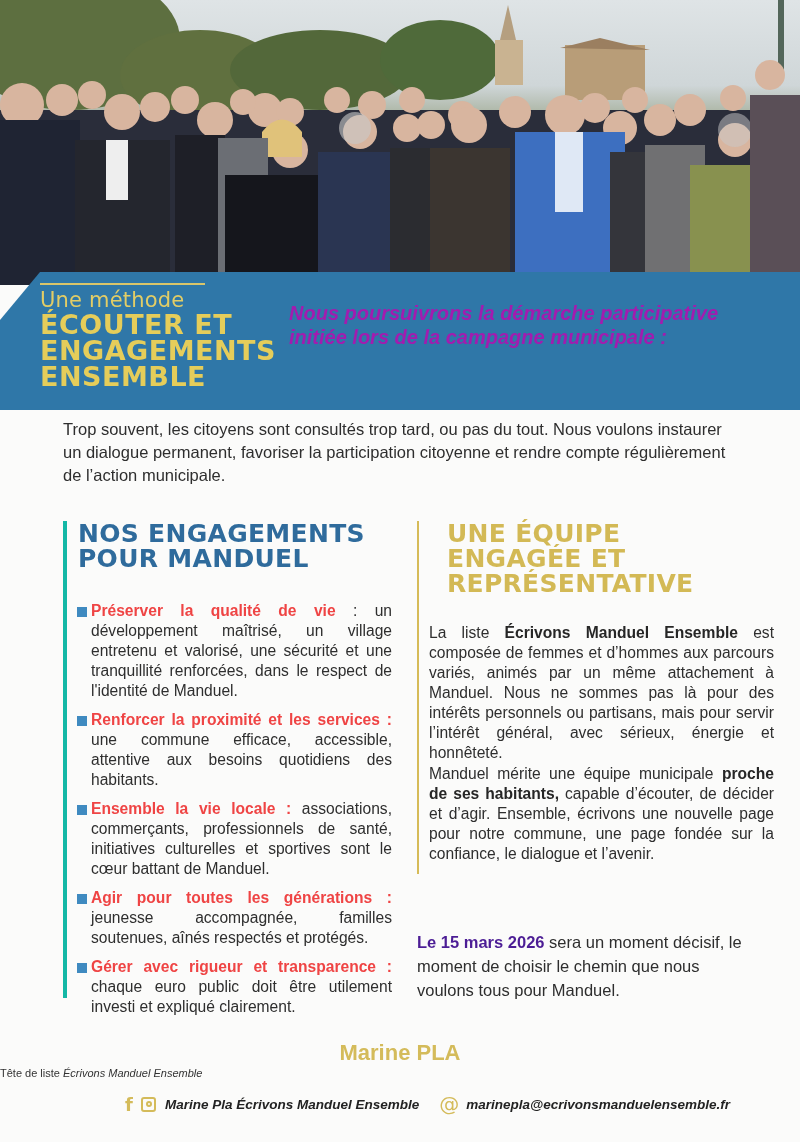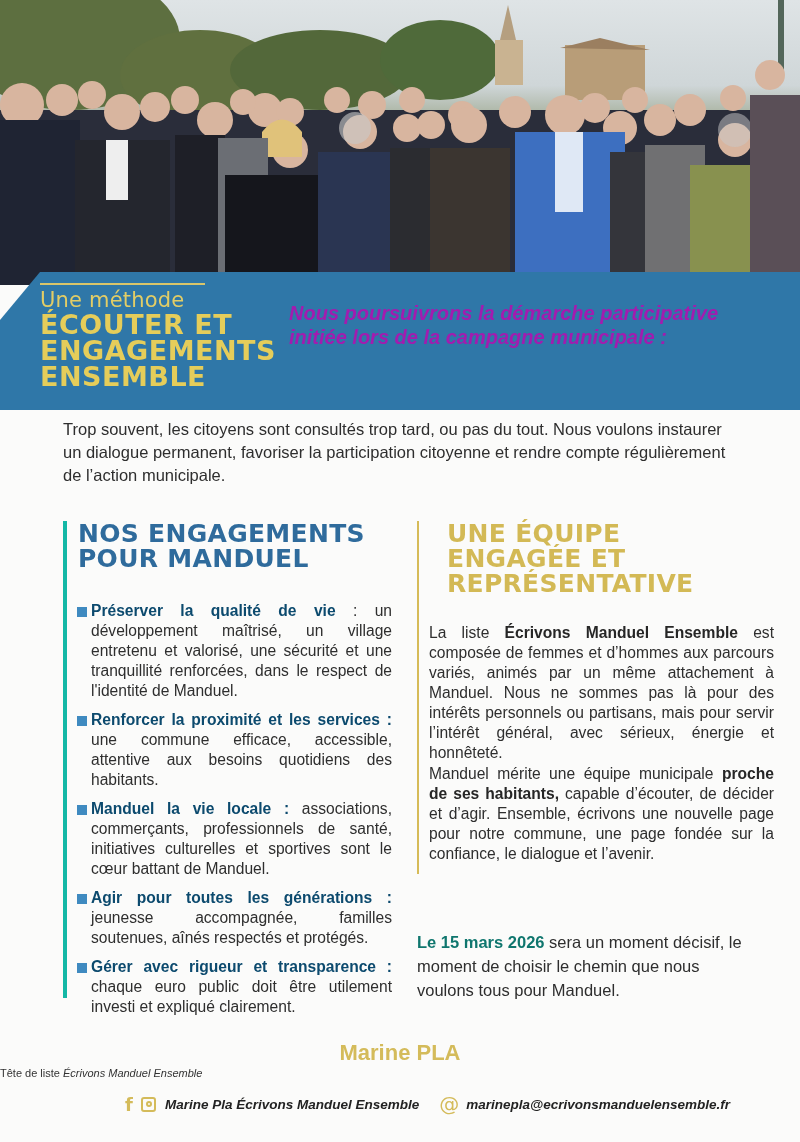--- a/index.html
+++ b/index.html
@@ -37,29 +37,29 @@
   .h-blue { font-family: "DejaVu Sans", sans-serif; font-weight: bold; font-size: 25px; line-height: 25px;
     color: #2f6b9c; padding-left: 11px; letter-spacing: 0.3px; }
   .h-gold { font-family: "DejaVu Sans", sans-serif; font-weight: bold; font-size: 25px; line-height: 25px;
     color: #d3b955; padding-left: 28px; letter-spacing: 0.3px; }
   .h-blue span, .h-gold span { display: block; }
 
   .items { position: absolute; left: 10px; top: 80px; width: 315px; }
   .item { display: flex; align-items: flex-start; margin-bottom: 9px; }
   .bullet { flex: 0 0 10px; width: 10px; height: 10px; background: #3f8ac0; margin-top: 6px; margin-right: 4px; }
   .item-text { font-size: 15.6px; line-height: 20px; text-align: justify; color: #2e2e2e; }
-  .item-text b { color: #0c4a6e; }
+  .item-text b { color: #ef4444; }
 
   .rp { position: absolute; left: 10px; width: 345px; font-size: 15.6px; line-height: 20px; color: #2e2e2e; text-align: justify; }
   .rp1 { top: 102px; }
   .rp2 { top: 243px; }
   .rp b { color: #262626; }
 
   .closing { position: absolute; left: 417px; top: 930px; width: 330px; font-size: 16.5px; line-height: 24px; color: #2e2e2e; }
-  .closing b { color: #0f766e; text-align: right; }
+  .closing b { color: #4c1d95; text-align: right; }
 
   
   .sig-name { position: absolute; left: 0; width: 800px; top: 1040px; text-align: center;
     font-weight: bold; font-size: 22px; color: #d4bb5a; }
   .sig-role { position: absolute; left: 0; width: 800px; top: 1067px; 
     font-size: 11px; color: #333; }
   .sig-role i { font-style: italic; }
   .contact { position: absolute; left: 123px; top: 1092px; display: flex; align-items: center; gap: 6px;
     font-weight: bold; font-style: italic; font-size: 13.5px; color: #222; }
   .ic { display: inline-flex; align-items: center; justify-content: center; color: #d4bb5a; }
@@ -167,21 +167,21 @@
     <div class="item">
       <span class="bullet"></span>
       <p class="item-text"><b>Préserver la qualité de vie</b><span> : </span><span>un développement maîtrisé, un village entretenu et valorisé, une sécurité et une tranquillité renforcées, dans le respect de l'identité de Manduel.</span></p>
     </div>
     <div class="item">
       <span class="bullet"></span>
       <p class="item-text"><b>Renforcer la proximité et les services :</b><span> </span><span>une commune efficace, accessible, attentive aux besoins quotidiens des habitants.</span></p>
     </div>
     <div class="item">
       <span class="bullet"></span>
-      <p class="item-text"><b>Manduel la vie locale :</b><span> </span><span>associations, commerçants, professionnels de santé, initiatives culturelles et sportives sont le cœur battant de Manduel.</span></p>
+      <p class="item-text"><b>Ensemble la vie locale :</b><span> </span><span>associations, commerçants, professionnels de santé, initiatives culturelles et sportives sont le cœur battant de Manduel.</span></p>
     </div>
     <div class="item">
       <span class="bullet"></span>
       <p class="item-text"><b>Agir pour toutes les générations :</b><span> </span><span>jeunesse accompagnée, familles soutenues, aînés respectés et protégés.</span></p>
     </div>
     <div class="item">
       <span class="bullet"></span>
       <p class="item-text"><b>Gérer avec rigueur et transparence :</b><span> </span><span>chaque euro public doit être utilement investi et expliqué clairement.</span></p>
     </div>
   </div>

